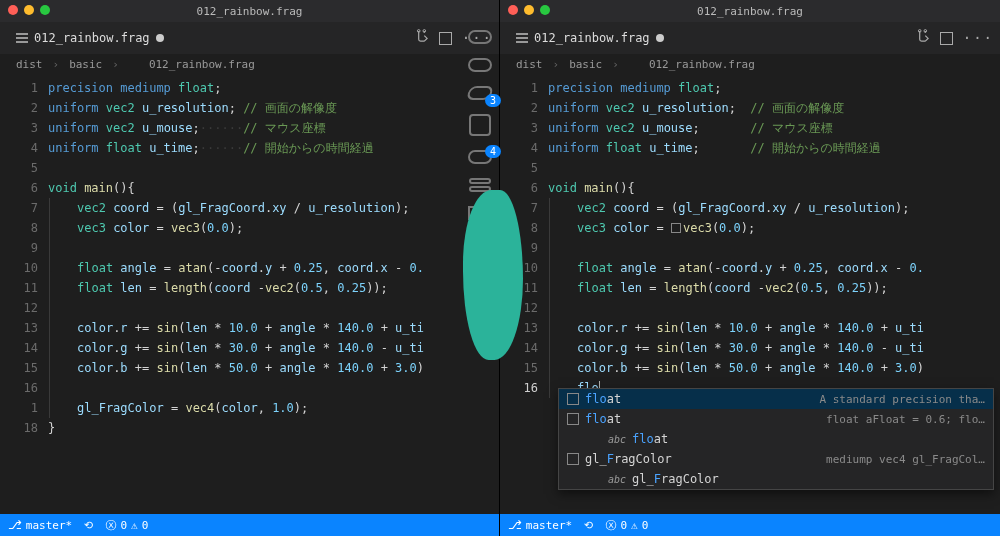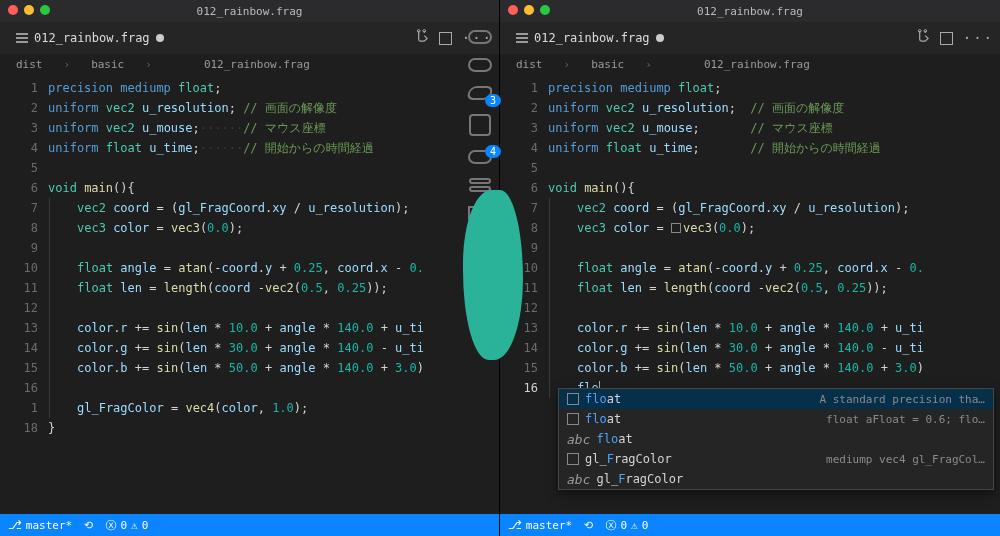--- a/index.html
+++ b/index.html
@@ -18,36 +18,36 @@
 
   .tabbar { height: 32px; background: #252526; display: flex; align-items: center; justify-content: space-between; padding: 0 6px; font-size: 12px; }
   .tab { display: flex; align-items: center; gap: 6px; padding: 0 10px; height: 100%; color: #ddd; }
   .tab .bars { display: inline-block; width: 12px; height: 10px; }
   .tab .bars::before { content: ""; display: block; width: 12px; height: 2px; background: #999; box-shadow: 0 4px 0 #999, 0 8px 0 #999; }
   .tab .mod { width: 8px; height: 8px; border-radius: 50%; background: #ccc; }
   .tab-actions { display: flex; gap: 10px; align-items: center; color: #aaa; font-size: 14px; }
   .square { width: 13px; height: 13px; border: 1px solid #aaa; }
   .dots { letter-spacing: 2px; }
 
-  .breadcrumb { height: 20px; padding: 2px 16px; font-size: 11px; color: #9a9a9a; display: flex; align-items: center; gap: 21px; }
+  .breadcrumb { height: 20px; padding: 2px 16px; font-size: 11px; color: #9a9a9a; display: flex; align-items: center; gap: 10px; }
   .chev { color: #666; }
 
   .editor { flex: 1; position: relative; overflow: hidden; display: flex; }
   .gutter { width: 48px; text-align: right; padding: 4px 10px 4px 0; font-size: 12px; line-height: 20px; color: #6b6b6b; background: #1e1e1e; user-select: none; }
   .gutter .active { color: #d0d0d0; }
   .code { flex: 1; padding: 4px 0; font-size: 12px; line-height: 20px; white-space: pre; overflow: hidden; }
   .code .ln { height: 20px; display: block; }
   .ind1 { padding-left: 0; }
   .ind2 { padding-left: 27px; border-left: 1px solid #3a3a3a; margin-left: 1px; }
 
   .kw { color: #569cd6; }
   .type { color: #4ec9b0; }
   .fn { color: #dcdcaa; }
   .id { color: #9cdcfe; }
-  .num { color: #14b8a6; }
+  .num { color: #7dd3fc; }
   .cmt { color: #6a9955; }
   .op, .txt { color: #d4d4d4; }
   .ws-dot { color: #3a3a3a; }
   .cursor { border-left: 1px solid #aeafad; }
   .selbox { display:inline-block; width:10px; height:10px; border:1px solid #888; vertical-align: -1px; margin-right:2px; }
 
   .minimap-badges { position: absolute; right: -2px; top: 94px; display: flex; flex-direction: column; gap: 38px; z-index: 5; }
   .mb { background: #0a84ff; color: #fff; font-size: 10px; padding: 1px 5px; border-radius: 8px; }
 
   .shapes { position: absolute; right: 4px; top: 30px; width: 30px; display: flex; flex-direction: column; align-items: center; gap: 14px; }
@@ -60,21 +60,21 @@
 
   .statusbar { height: 22px; background: #0a84ff; color: #fff; font-size: 11px; display: flex; align-items: center; gap: 12px; padding: 0 8px; }
   .statusbar .seg { display: flex; align-items: center; gap: 4px; }
   .sync { display:inline-block; transform: scaleX(-1); }
 
   .suggest { position:absolute; left: 58px; top: 388px; width: 436px; background:#252526; border:1px solid #454545; font-size:12px; z-index:8; box-shadow:0 4px 10px rgba(0,0,0,.5); }
   .sug-row { display:flex; align-items:center; justify-content:space-between; padding:2px 8px; height:20px; color:#ccc; }
   .sug-row.sel { background:#062f4a; }
   .sug-left { display:flex; gap:6px; align-items:center; }
   .sico { width:12px; height:12px; border:1px solid #888; display:inline-block; }
-  .abc { color:#999; font-size:13px; font-style: italic; }
+  .abc { color:#999; font-size:10px; font-style: italic; margin-left: 41px; }
   .hl { color:#4aa3ff; }
   .sug-doc { color:#8a8a8a; font-size:11px; max-width: 200px; overflow:hidden; text-overflow: ellipsis; white-space: nowrap; }
   .branch-ico { font-size: 12px; }
 </style>
 </head>
 <body>
 
 <div class="app">
 
   <div class="pane left">

